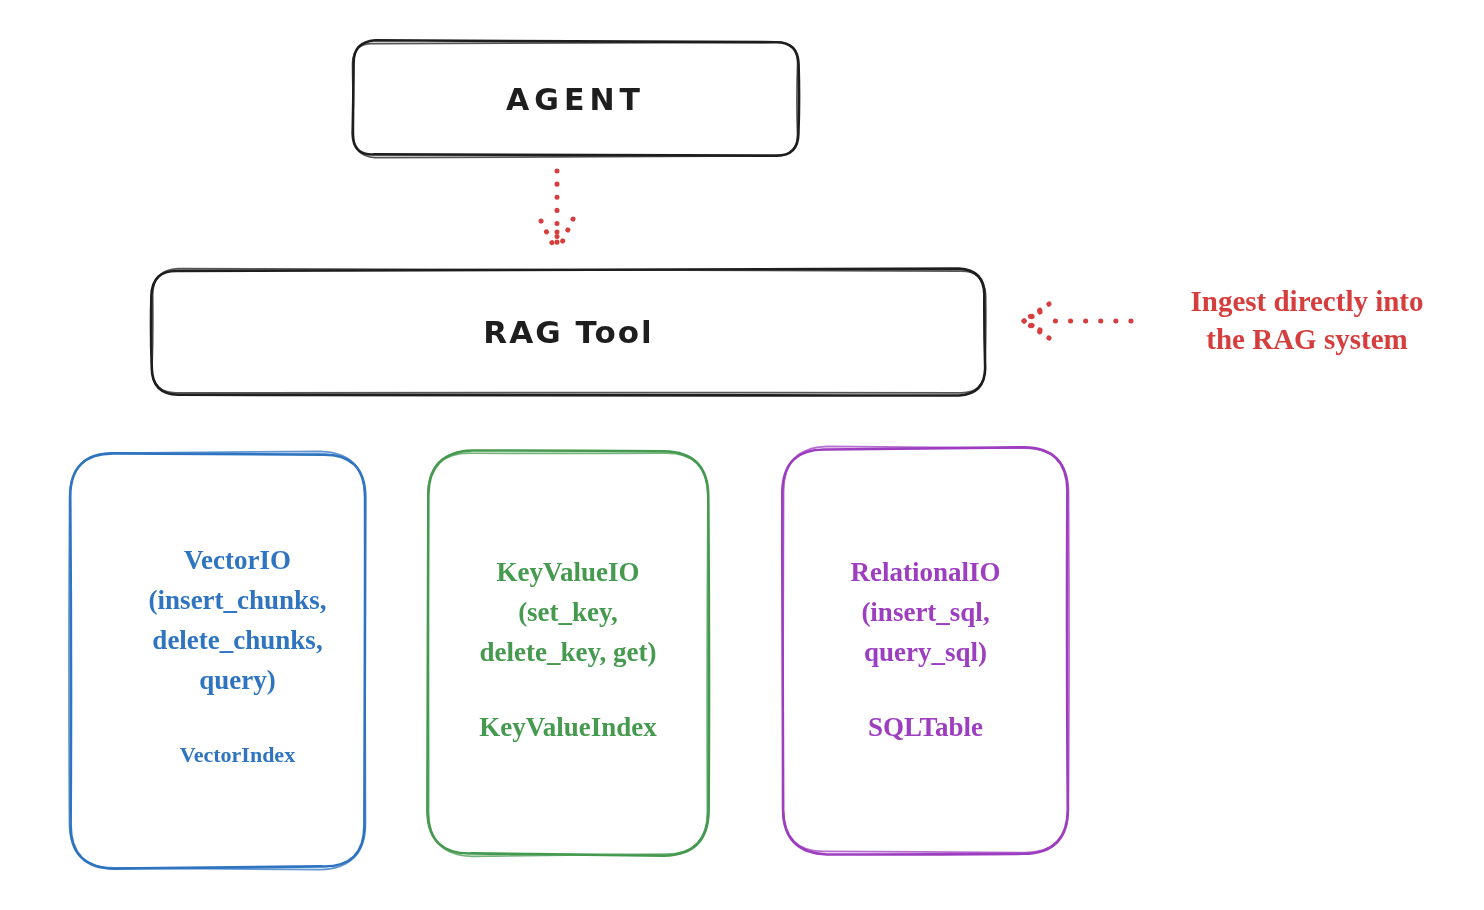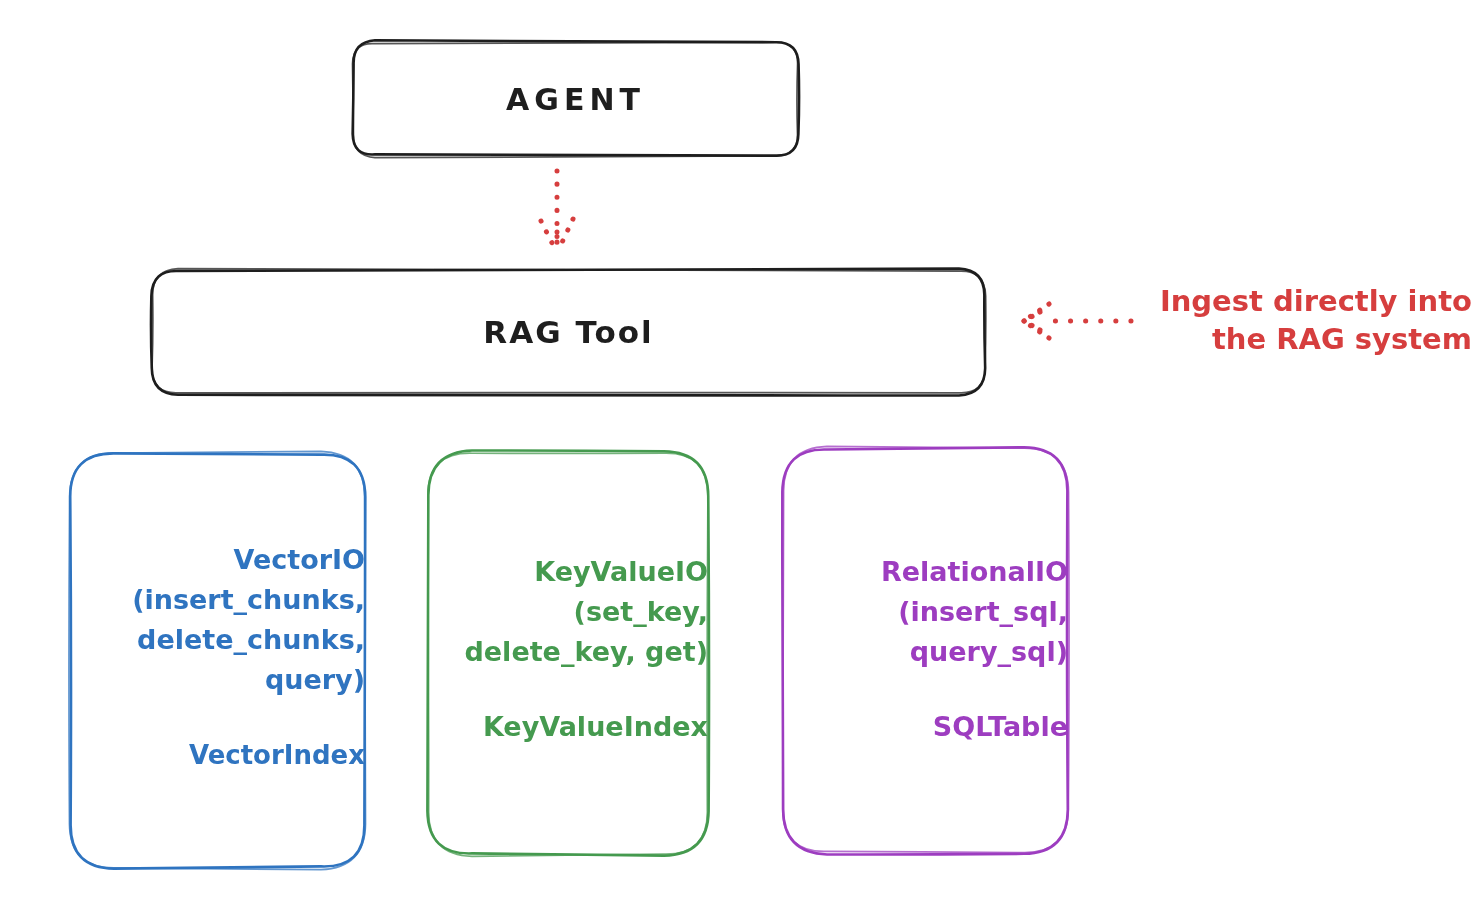--- a/index.html
+++ b/index.html
@@ -19,27 +19,27 @@
   .stroke-green{stroke:var(--green);}
   .stroke-purple{stroke:var(--purple);}
   .stroke-red{stroke:var(--red);}
   .dot{stroke-width:5;}
   .overlay{
     position:absolute;display:flex;align-items:center;justify-content:center;
     text-align:center;font-weight:700;color:var(--ink);
   }
   .agent-label{left:353px;top:42px;width:445px;height:114px;font-size:30px;letter-spacing:5px;}
   .rag-label{left:152px;top:270px;width:833px;height:124px;font-size:31px;letter-spacing:2px;}
-  .tblock{position:absolute;text-align:right;font-weight:700;}
-  .c-blue{color:var(--blue);}
+  .tblock{position:absolute;text-align:center;font-weight:700;font-family:Liberation Serif, serif;}
+  .c-blue{color:var(--blue);padding-left:20px;}
   .c-green{color:var(--green);}
   .c-purple{color:var(--purple);}
   .c-red{color:var(--red);}
   .vec-ops{left:70px;top:540px;width:295px;font-size:27px;line-height:40px;}
-  .vec-idx{left:70px;top:738px;width:295px;font-size:26px;line-height:34px;}
+  .vec-idx{left:70px;top:738px;width:295px;font-size:22px;line-height:34px;}
   .kv-ops{left:428px;top:552px;width:280px;font-size:27px;line-height:40px;}
   .kv-idx{left:428px;top:710px;width:280px;font-size:27px;line-height:34px;}
   .rel-ops{left:783px;top:552px;width:285px;font-size:27px;line-height:40px;}
   .rel-idx{left:783px;top:710px;width:285px;font-size:27px;line-height:34px;}
   .note{left:1142px;top:282px;width:330px;font-size:29px;line-height:38px;}
 </style>
 </head>
 <body>
 
 <div class="canvas">

